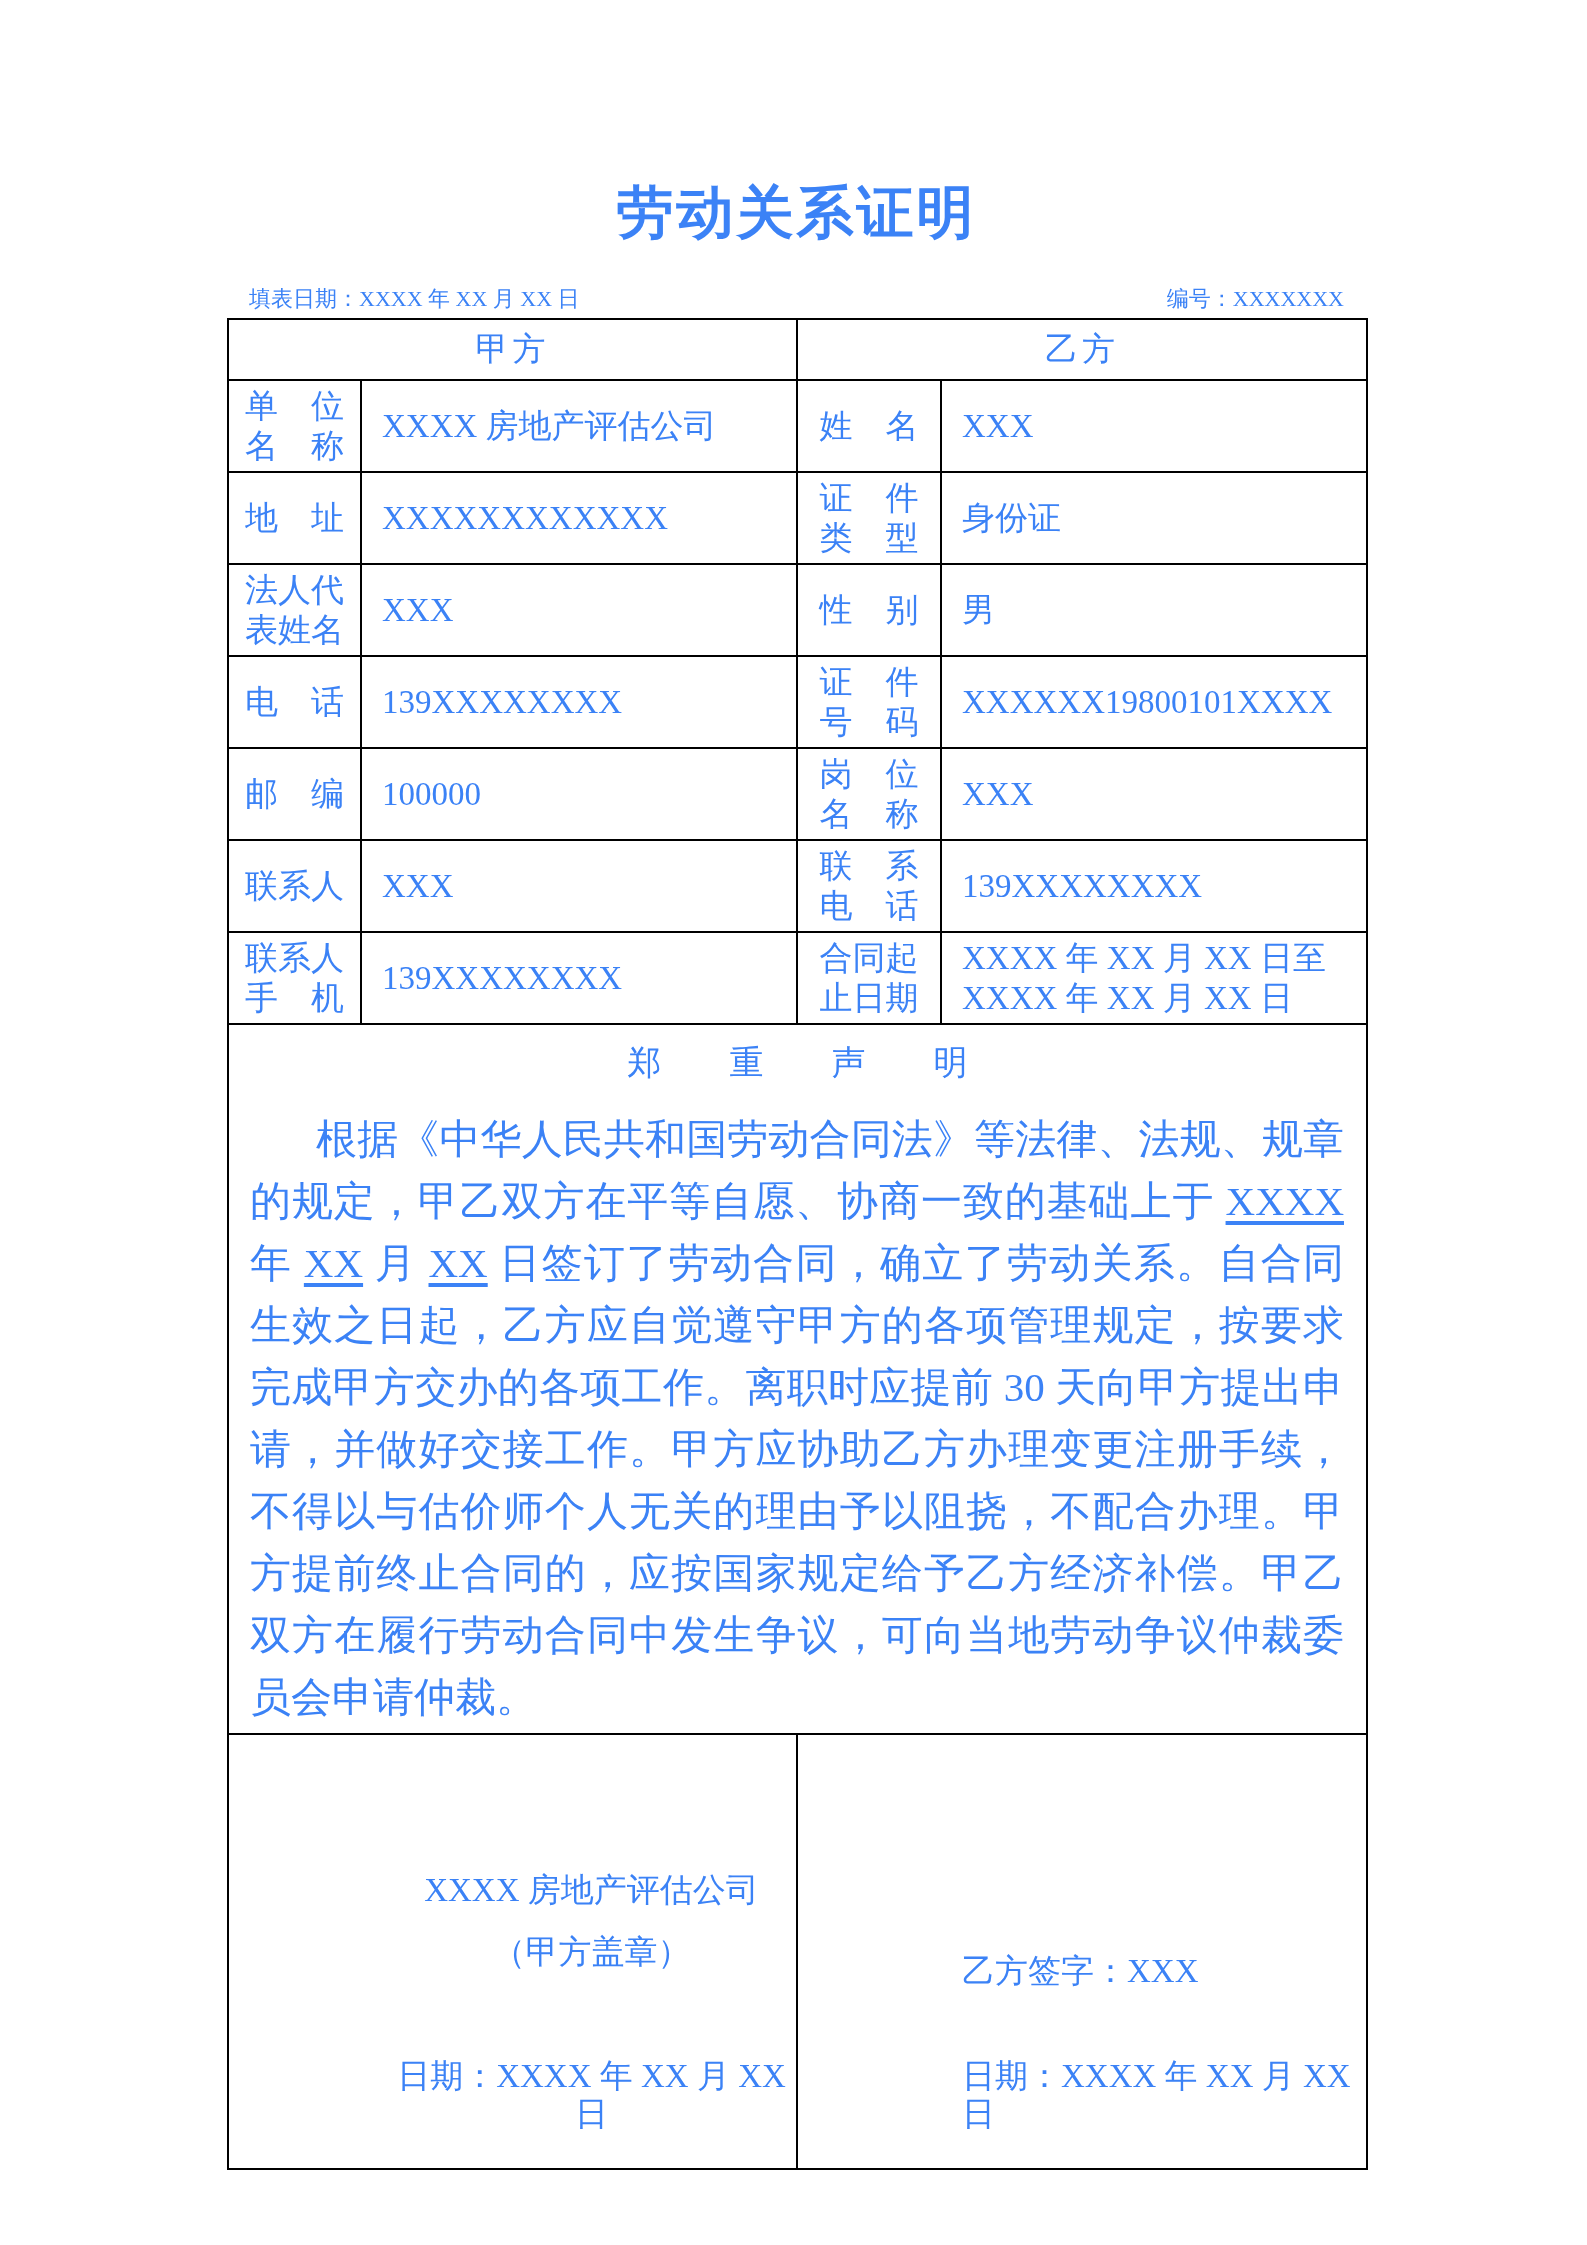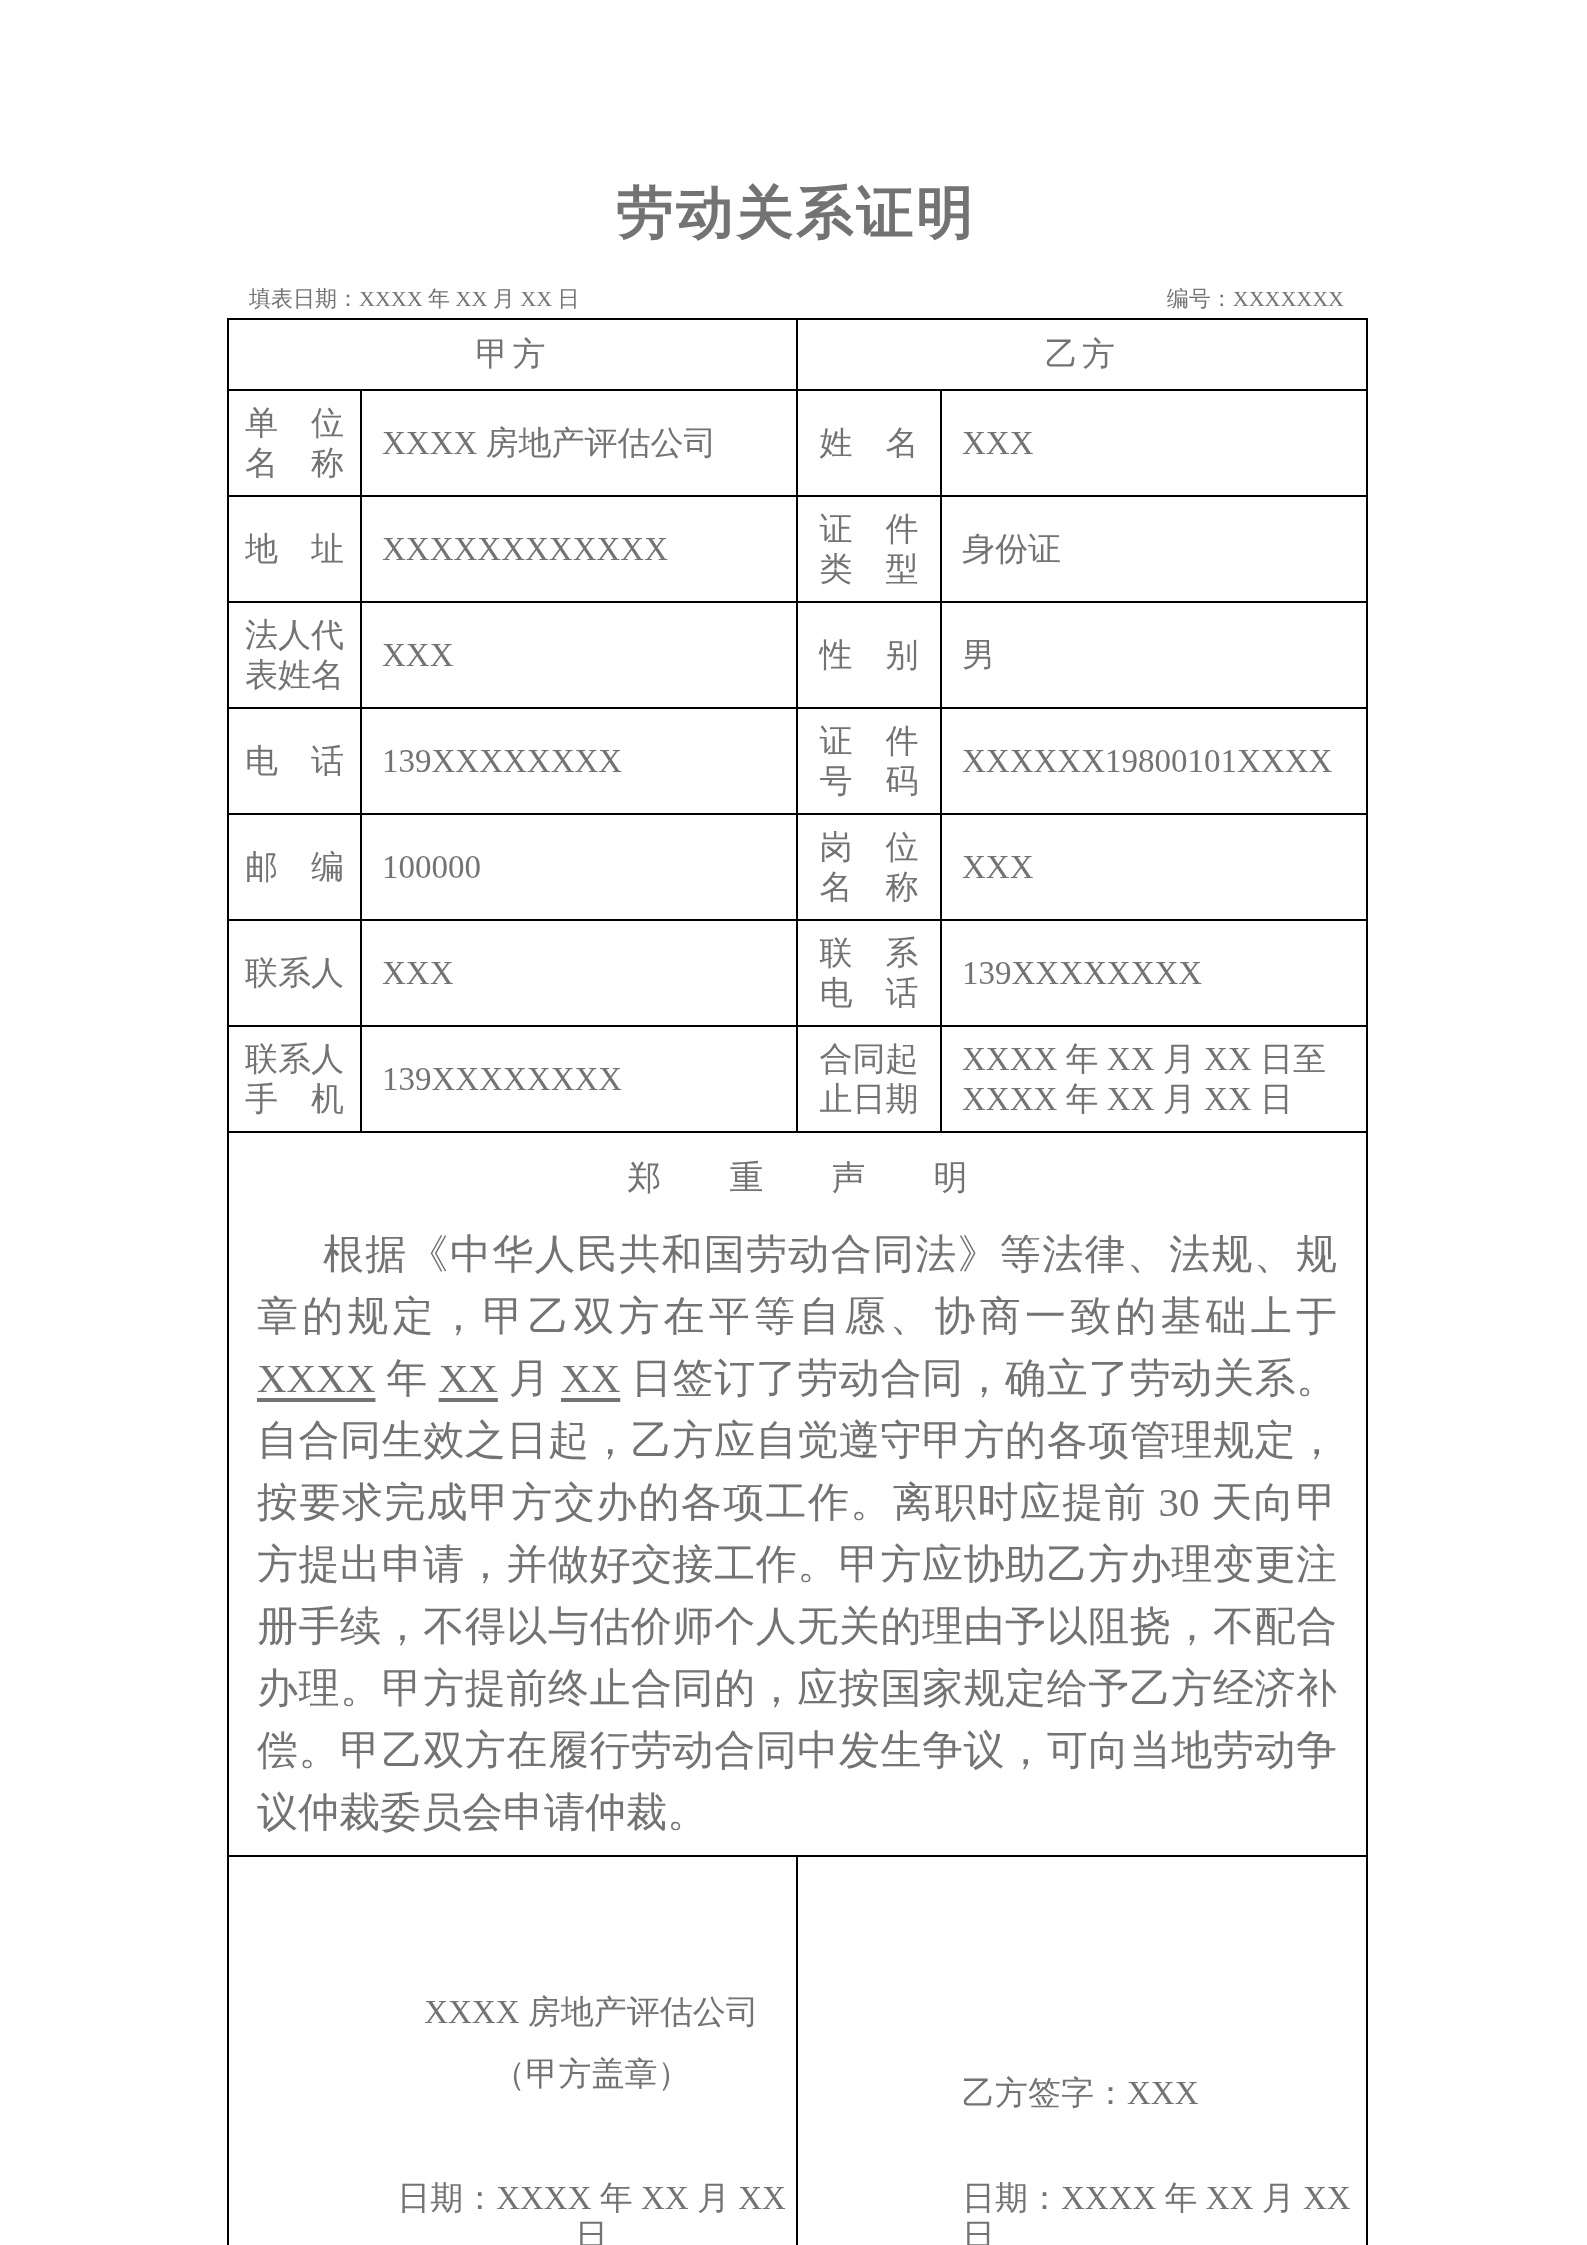--- a/index.html
+++ b/index.html
@@ -1,20 +1,20 @@
 <!DOCTYPE html>
 <html><head>
 <meta charset="utf-8">
 <style>
   html,body { margin:0; padding:0; background:#ffffff; }
   .page {
     position:relative;
     width:1587px; height:2245px;
     background:#ffffff;
-    color:#737373;
+    color:#3b82f6;
     font-family:"Liberation Serif","DejaVu Serif",serif;
     overflow:hidden;
   }
   .content { position:absolute; left:227px; top:0; width:1139px; }
 
   .doc-title {
     position:absolute; top:176px; left:0; width:100%;
     margin:0; text-align:center;
     font-family:"Liberation Sans","DejaVu Sans",sans-serif;
     font-weight:700; font-size:57px; line-height:72px; letter-spacing:3px;
@@ -24,21 +24,21 @@
     box-sizing:border-box; padding:0 22px;
     display:flex; justify-content:space-between;
     font-size:22px; line-height:34px;
   }
 
   table.form {
     position:absolute; top:318px; left:0;
     width:1139px; table-layout:fixed; border-collapse:collapse;
   }
   table.form th, table.form td {
-    border:2px solid #000000; padding:12px;
+    border:2px solid #000000; padding:5px;
     font-weight:normal; font-size:33px;
   }
   .header-row th { text-align:center; letter-spacing:4px; }
 
   .label-cell { text-align:center; vertical-align:middle; line-height:40px; }
   .value-cell { vertical-align:middle; padding-left:20px !important; line-height:40px; }
 
   .decl-cell { vertical-align:top; }
   .decl-heading { text-align:center; font-size:34px; margin-top:14px; line-height:38px; }
   .decl-para {

